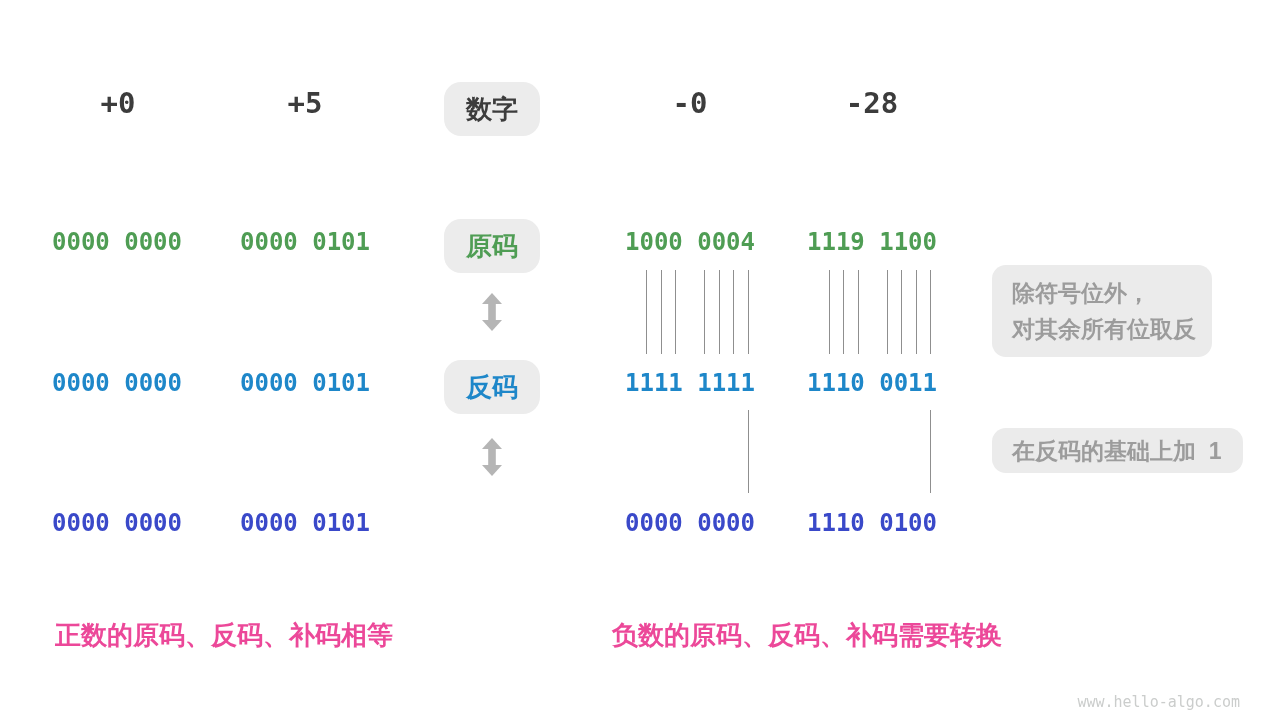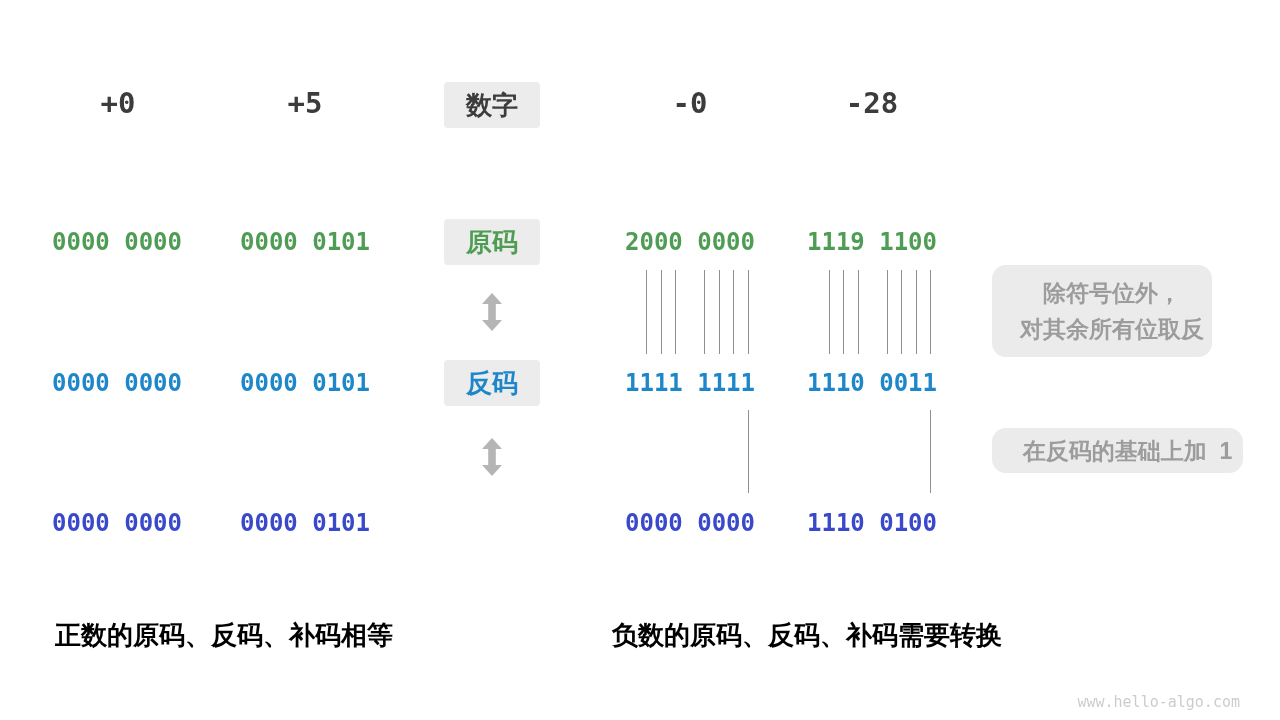--- a/index.html
+++ b/index.html
@@ -15,35 +15,35 @@
   }
   .bin{
     font-family:"DejaVu Sans Mono",monospace;font-weight:bold;font-size:24px;
     white-space:pre;letter-spacing:0;text-align:center;
   }
   .green{color:#4f9d54;}
   .blue{color:#1e87c9;}
   .indigo{color:#3a49c9;}
   .dark{color:#3c3c3c;}
   .badge{
-    width:96px;height:46px;background:#ececec;border-radius:4px;
+    width:96px;height:54px;background:#ececec;border-radius:17px;
     display:flex;align-items:center;justify-content:center;
     font-size:26px;font-weight:bold;
   }
   .tick{
     width:1px;background:#8f8f8f;
   }
   .note{
     background:#ebebeb;border-radius:14px;color:#9c9c9c;
     font-size:23px;font-weight:bold;line-height:36px;
     display:flex;flex-direction:column;justify-content:center;
-    padding-left:20px;box-sizing:border-box;white-space:pre;text-align:center;
+    padding-left:20px;box-sizing:border-box;white-space:pre;
   }
   .caption{
-    color:#000000;font-size:26px;font-weight:bold;white-space:pre;
+    color:#ec4899;font-size:26px;font-weight:bold;white-space:pre;
   }
   .watermark{
     font-family:"DejaVu Sans Mono",monospace;font-size:15px;color:#cbcdcc;margin-top:16px;
   }
   .arrow{display:block;}
 </style>
 </head>
 <body>
 
 <div class="canvas">
@@ -52,21 +52,21 @@
   <span class="abs center num" style="left:305px;top:103px">+5</span>
   <span class="abs center num" style="left:690px;top:103px">-0</span>
   <span class="abs center num" style="left:872px;top:103px">-28</span>
 
   <div class="abs badge dark" style="left:444px;top:82px">数字</div>
   <div class="abs badge blue" style="left:444px;top:360px">反码</div>
   <div class="abs badge green" style="left:444px;top:219px">原码</div>
 
   <span class="abs center bin green" style="left:117px;top:242px">0000 0000</span>
   <span class="abs center bin green" style="left:305px;top:242px">0000 0101</span>
-  <span class="abs center bin green" style="left:690px;top:242px">2000 0000</span>
+  <span class="abs center bin green" style="left:690px;top:242px">1000 0004</span>
   <span class="abs center bin green" style="left:872px;top:242px">1119 1100</span>
 
   <span class="abs center bin blue" style="left:117px;top:383px">0000 0000</span>
   <span class="abs center bin blue" style="left:305px;top:383px">0000 0101</span>
   <span class="abs center bin blue" style="left:690px;top:383px">1111 1111</span>
   <span class="abs center bin blue" style="left:872px;top:383px">1110 0011</span>
 
   <span class="abs center bin indigo" style="left:117px;top:523px">0000 0000</span>
   <span class="abs center bin indigo" style="left:305px;top:523px">0000 0101</span>
   <span class="abs center bin indigo" style="left:690px;top:523px">0000 0000</span>

